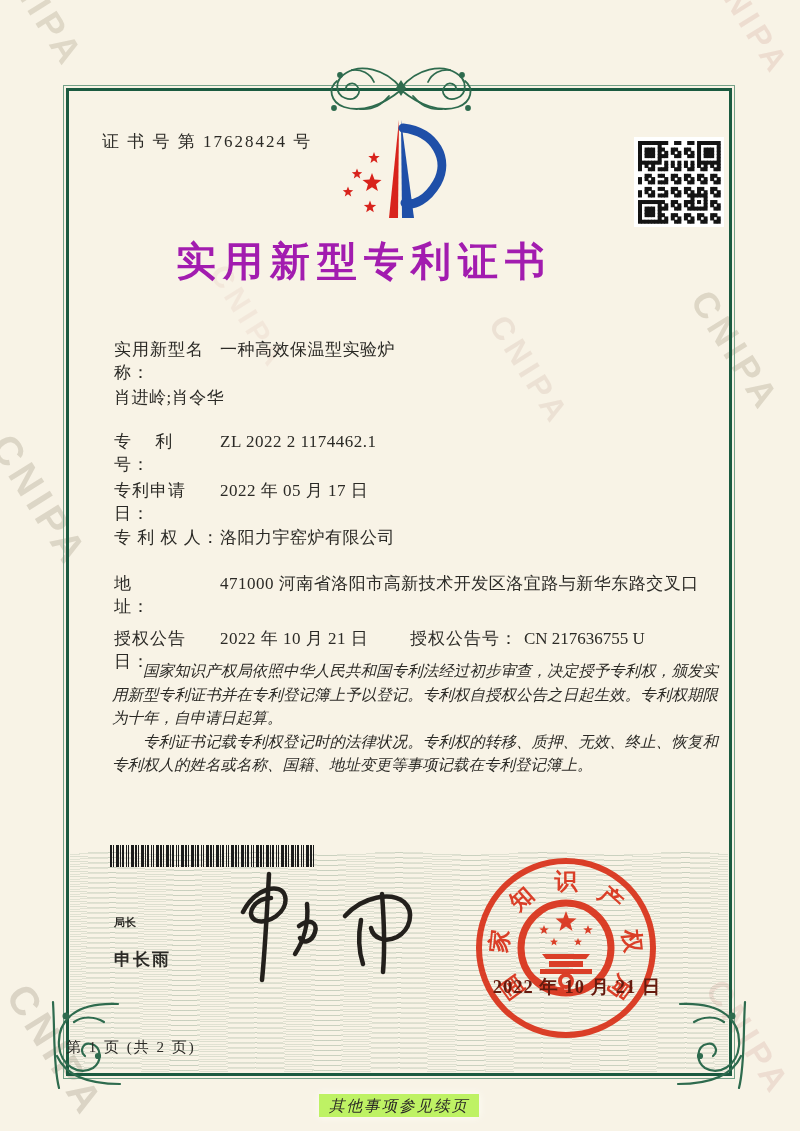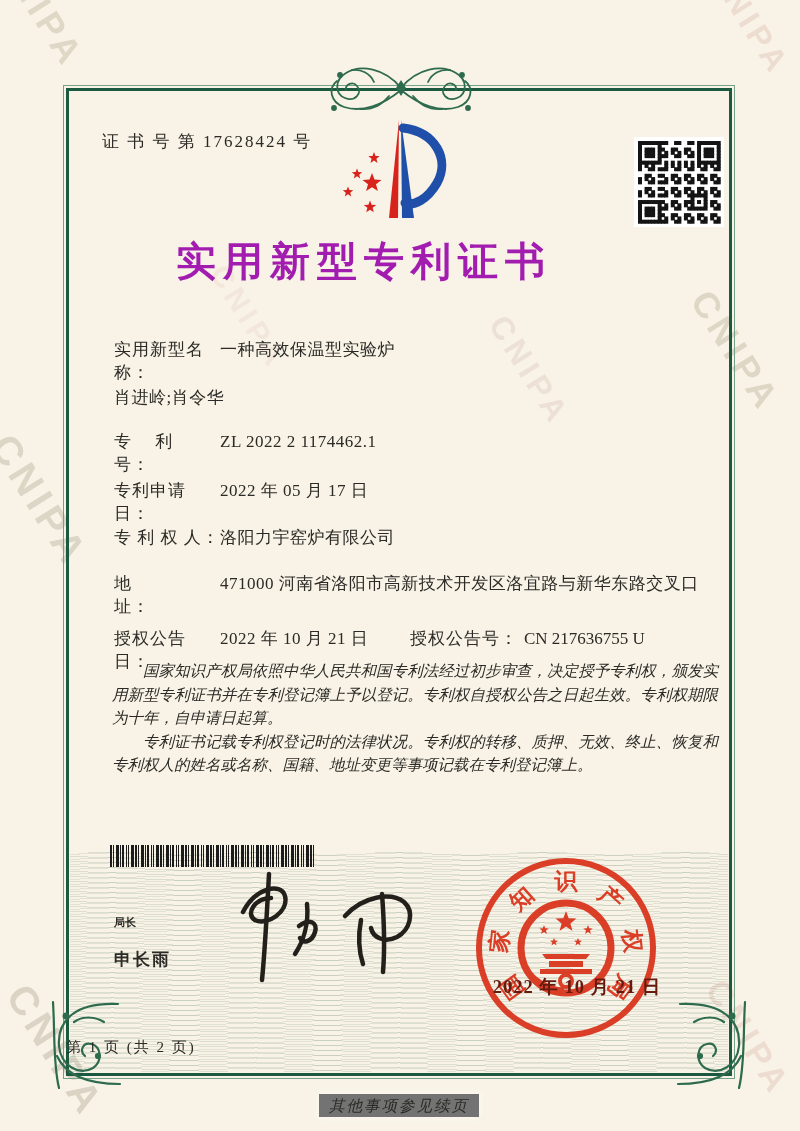--- a/index.html
+++ b/index.html
@@ -48,21 +48,21 @@
   .signer-title { position:absolute; left:114px; top:915px;  font-family:"Liberation Sans",sans-serif; font-weight:600; font-size:11px; }
   .signer-name  { position:absolute; left:114px; top:948px;  font-family:"Liberation Sans",sans-serif; font-weight:600; font-size:17px; letter-spacing:2px; }
   .sig  { position:absolute; left:215px; top:868px; }
   .seal { position:absolute; left:474px; top:856px; opacity:.92; }
   .sealdate {
     position:absolute; left:492px; top:974px; width:170px; text-align:center;
     font-size:18.5px; color:#651a0e; font-weight:600; letter-spacing:1px; z-index:5;
   }
   .pageinfo { position:absolute; left:66px; top:1038px; width:666px; text-align:left; font-size:15px; letter-spacing:2px; }
   .note { position:absolute; left:66px; top:1096px; width:666px; text-align:center; font-size:15.5px; font-style:italic; letter-spacing:2px; }
-  .note span { background:#737373; padding:3px 10px; box-shadow:0 0 8px #fffdf6; }
+  .note span { background:#bef264; padding:3px 10px; box-shadow:0 0 8px #fffdf6; }
   .orn { position:absolute; }
 </style>
 </head>
 <body>
 
 <div class="page">
 
   <div class="wm" style="left:-28px; top:-14px; font-size:36px; color:#cfc7b4;">CNIPA</div>
   <div class="wm" style="left:688px; top:2px;  font-size:32px; color:#e7cfc3;">CNIPA</div>
   <div class="wm" style="left:190px; top:300px; font-size:30px; color:#eedcd0; opacity:.5;">CNIPA</div>

